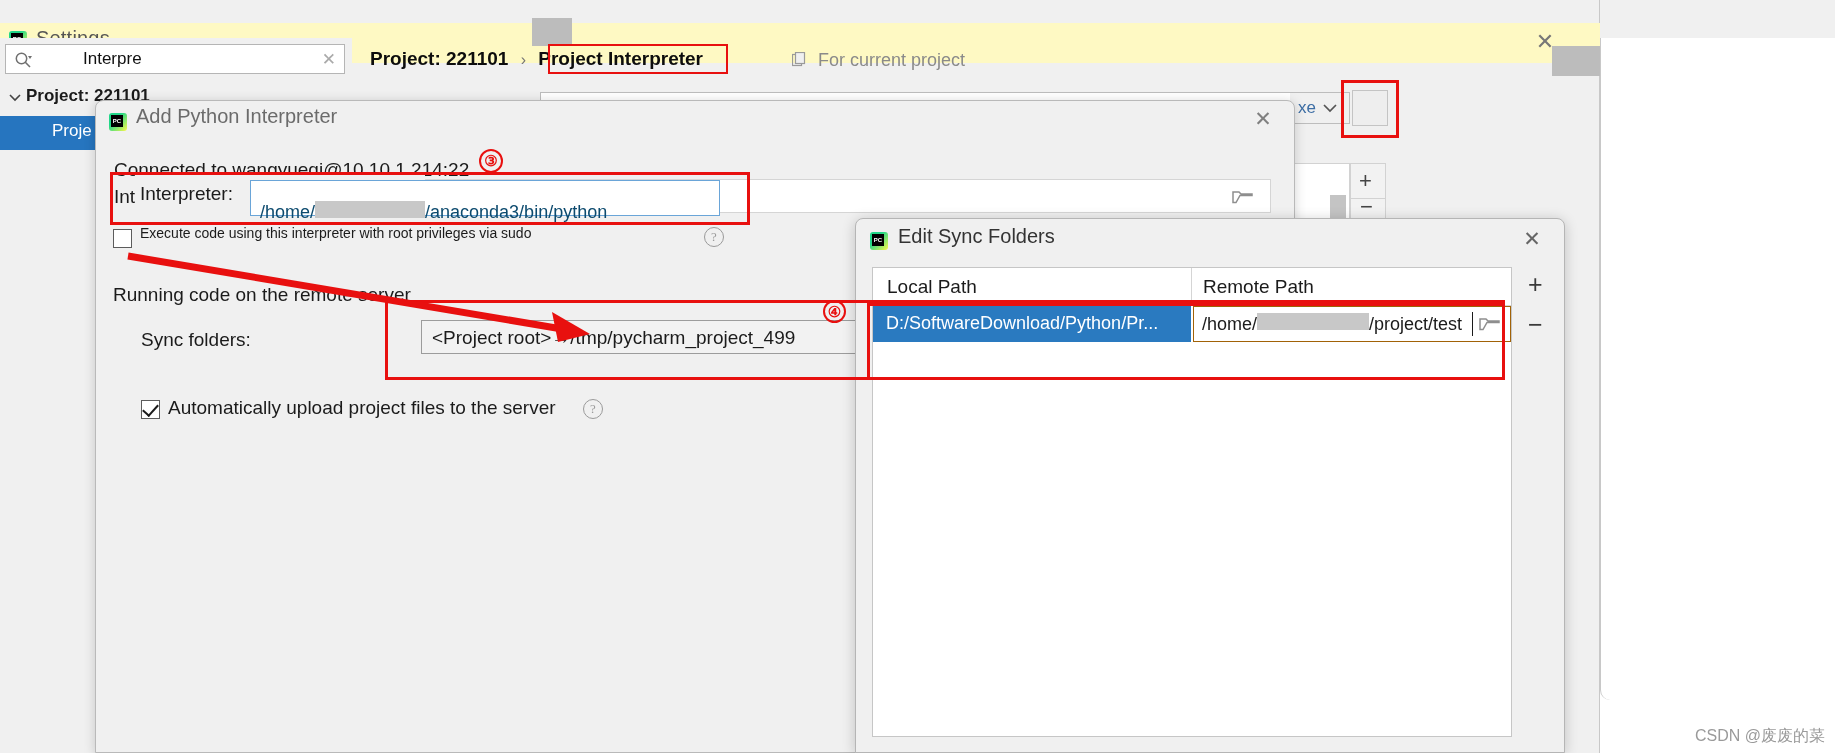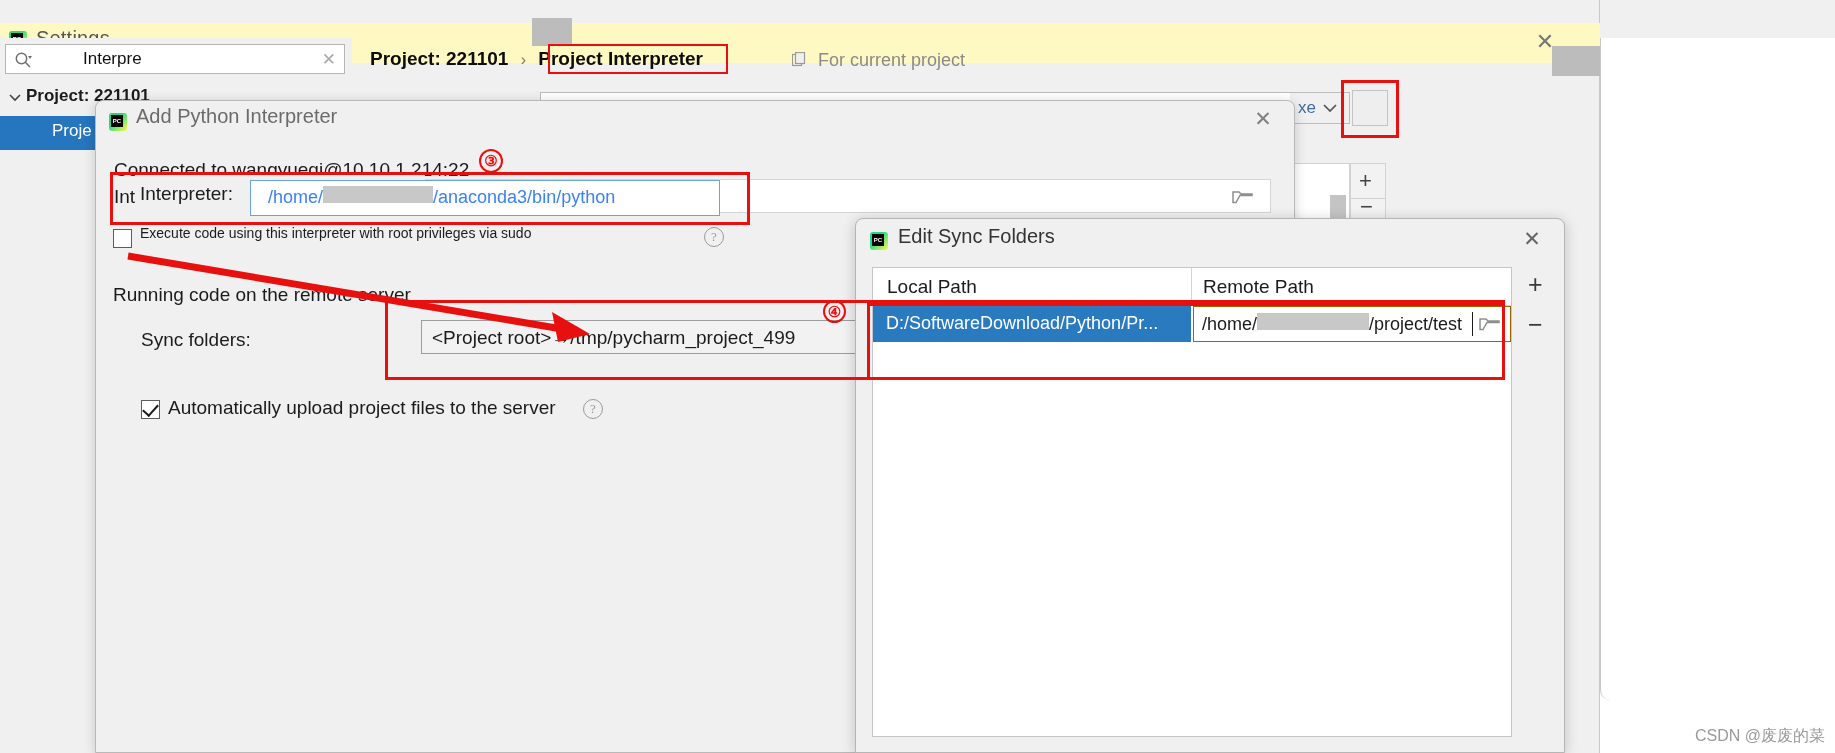--- a/index.html
+++ b/index.html
@@ -459,21 +459,21 @@
     </div>
   </div>
 
   <div id="esf-add-icon">+</div>
   <div id="esf-remove-icon">−</div>
 </div>
 
 <div id="occl-1"></div>
 <div style="position:absolute;left:140px;top:183px;font-size:19px;color:#1b1b1b;">Interpreter:</div>
 <div style="position:absolute;left:250px;top:180px;width:470px;height:36px;background:#fff;border:1px solid #6aa5d8;"></div>
-<div style="position:absolute;left:260px;top:186px;font-size:18px;color:#3b82f6;margin-left:8px;">
+<div style="position:absolute;left:260px;top:201px;font-size:18px;color:#0c4a6e;">
   <span>/home/</span><span class="redact" style="width:110px;height:17px;"></span><span>/anaconda3/bin/python</span>
 </div>
 
 <div id="box-interp" class="redbox"></div>
 <div id="box-sync" class="redbox"></div>
 <div id="box-esfrow" class="redbox"></div>
 <div id="marker-4">④</div>
 
 <svg id="redarrow" viewBox="0 0 480 100">
   <line x1="8" y1="6" x2="448" y2="80" stroke="#e8100f" stroke-width="7"></line>

